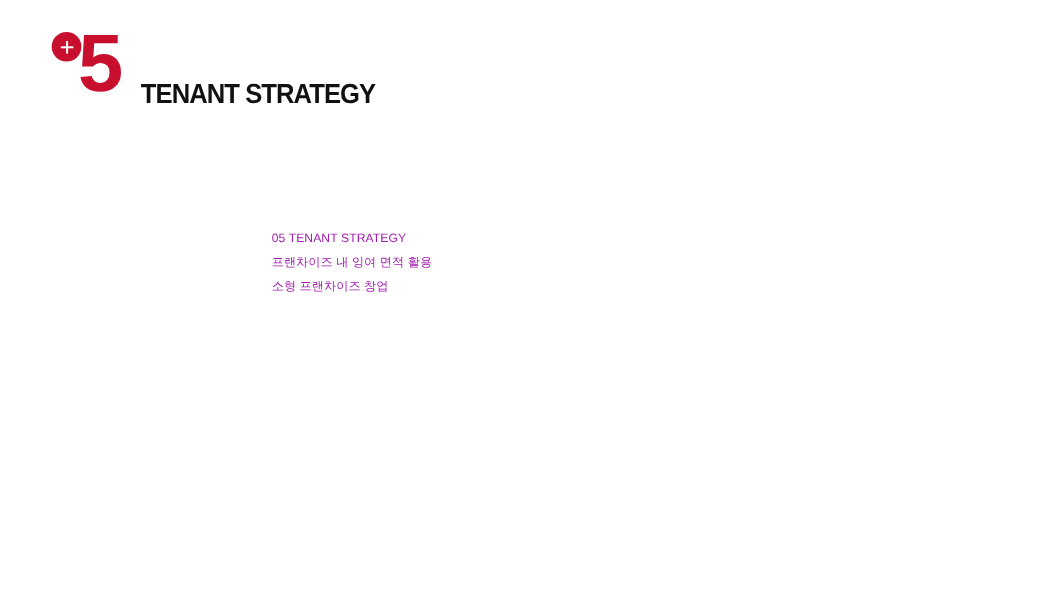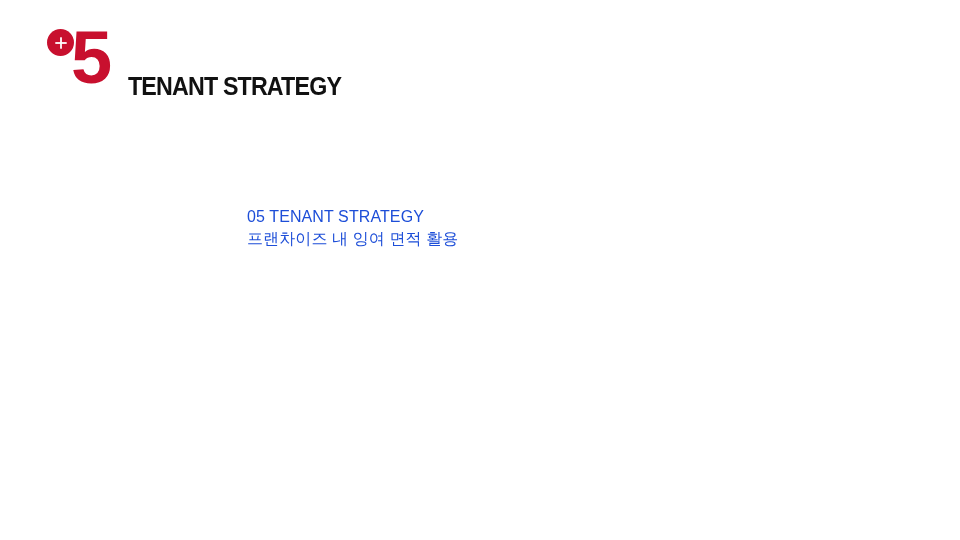--- a/index.html
+++ b/index.html
@@ -80,23 +80,23 @@
     transform: scaleX(0.93);
     transform-origin: left center;
   }
 
   
   #body-block {
     position: absolute;
     left: 247px;
     top: 206px;
     font-family: "Liberation Sans", "DejaVu Sans", sans-serif;
-    font-size: 16px;
+    font-size: 11px;
     line-height: 22px;
-    color: #1d4ed8;
+    color: #a21caf;
     white-space: nowrap;
   }
   #body-block .body-line {
     display: block;
     letter-spacing: 0.1px;
   }
 </style>
 </head>
 <body>
 
@@ -115,15 +115,16 @@
 
       <div id="section-number">5</div>
     </div>
 
     <div id="section-title">TENANT STRATEGY</div>
   </div>
 
   <div id="body-block">
     <span class="body-line">05 TENANT STRATEGY</span>
     <span class="body-line">프랜차이즈 내 잉여 면적 활용</span>
+    <span class="body-line">소형 프랜차이즈 창업</span>
   </div>
 
 </div>
 
 </body></html>

